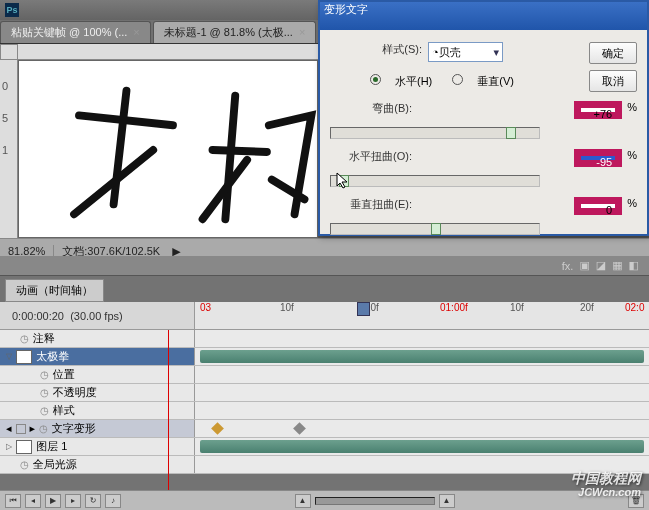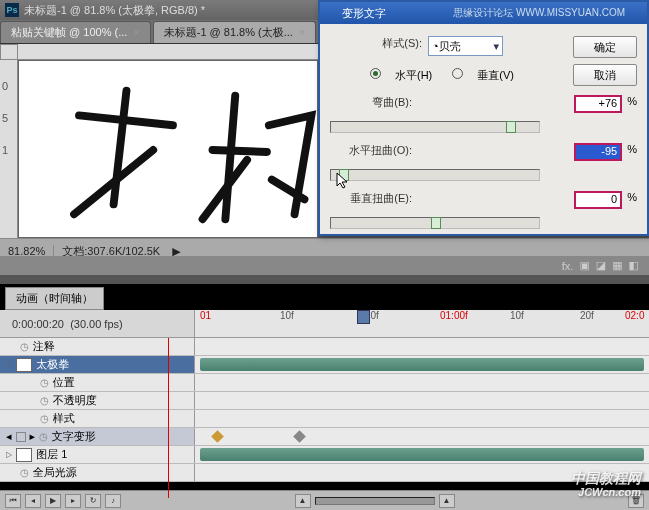--- a/index.html
+++ b/index.html
@@ -21,21 +21,21 @@
 .canvas-area { position: absolute; left: 18px; top: 60px; width: 300px; height: 178px; background: #fff; border: 1px solid #666; overflow: hidden; }
 .canvas-area svg { width: 100%; height: 100%; }
 
 .status-bar { position: absolute; left: 0; top: 238px; width: 100%; height: 26px; background: #aaa; border-top: 1px solid #888; border-bottom: 1px solid #666; color: #222; display: flex; align-items: center; }
 .status-bar .zoom { padding: 0 8px; border-right: 1px solid #888; }
 .status-bar .docinfo { padding: 0 8px; }
 
 .options-bar { position: absolute; left: 0; top: 256px; width: 100%; height: 20px; background: #888; border-bottom: 1px solid #555; display: flex; justify-content: flex-end; align-items: center; padding-right: 10px; gap: 6px; }
 .options-bar span { color: #ccc; font-size: 11px; }
 
-.timeline { position: absolute; left: 0; top: 284px; width: 100%; bottom: 0; background: #000000; }
+.timeline { position: absolute; left: 0; top: 276px; width: 100%; bottom: 0; background: #737373; }
 .tl-tab { background: #ccc; display: inline-block; padding: 3px 10px; border: 1px solid #888; margin: 3px 0 0 5px; }
 .tl-header { display: flex; height: 28px; background: #d7d7d7; border-bottom: 1px solid #999; }
 .tl-left { width: 195px; border-right: 1px solid #999; display: flex; align-items: center; padding: 0 12px; color: #333; }
 .tl-right { flex: 1; position: relative; background: #e5e5e5; }
 .tl-tick { color: #555; position: absolute; font-size: 10px; }
 .tl-tick.cur { color: #d00; }
 
 .tl-row { display: flex; height: 18px; border-bottom: 1px solid #bbb; background: #e8e8e8; }
 .tl-row.sel { background: #4a6ea0; color: #fff; }
 .tl-row.sel .tl-row-left { background: #4a6ea0; }
@@ -48,50 +48,49 @@
 .playhead { position: absolute; left: 168px; top: 0; bottom: 0; width: 1px; background: #d00; z-index: 5; }
 .playhead-top { position: absolute; left: 162px; top: 0; width: 13px; height: 14px; background: #5a7aaa; border: 1px solid #335; z-index: 6; }
 .keyframe { position: absolute; width: 9px; height: 9px; background: #cc9933; transform: rotate(45deg); top: 4px; }
 .stopwatch { color: #888; font-size: 10px; }
 .twirl { color: #666; font-size: 8px; }
 
 .tl-footer { position: absolute; bottom: 0; left: 0; right: 0; height: 20px; background: #bbb; border-top: 1px solid #888; display: flex; align-items: center; padding: 0 5px; gap: 4px; }
 .tl-footer .btn { width: 16px; height: 14px; background: #ccc; border: 1px solid #888; display: flex; align-items: center; justify-content: center; font-size: 8px; color: #333; }
 
 .dialog { position: absolute; left: 318px; top: 0; width: 331px; height: 236px; background: #eceae6; border: 2px solid #2a5aa5; box-shadow: 2px 2px 6px rgba(0,0,0,0.3); }
-.dialog-title { height: 22px; background: linear-gradient(#3a70c5, #2055aa); color: #fff; display: flex; align-items: center; justify-content: space-between; padding: 0 22px; font-size: 12px; }
+.dialog-title { height: 28px; background: linear-gradient(#3a70c5, #2055aa); color: #fff; display: flex; justify-content: space-between; padding: 0 4px; font-size: 12px; }
 .dialog-title .site { font-size: 10px; color: #cde; }
 .dialog-body { padding: 12px 10px; position: relative; }
 .dialog-body .row { display: flex; align-items: flex-start; margin-bottom: 12px; }
 .dialog-body label { color: #333; min-width: 82px; text-align: right; margin-right: 6px; }
 .slider-row { margin: -4px 0 10px 0; height: 12px; background: #e0ded8; border: 1px inset #bbb; position: relative; }
 .slider-thumb { position: absolute; width: 10px; height: 12px; background: #d5eed5; border: 1px solid #5a8a5a; top: -1px; }
 .combo { width: 75px; height: 20px; border: 1px solid #7a9ac5; background: #fff; display: flex; align-items: center; padding: 0 3px; }
 .combo .dd { margin-left: auto; color: #335; }
 .radio { width: 11px; height: 11px; border: 1px solid #555; border-radius: 50%; margin-right: 2px; display: inline-flex; align-items: center; justify-content: center; }
 .radio.on::after { content: ""; width: 5px; height: 5px; background: #2a6a2a; border-radius: 50%; }
-.num-input { width: 48px; height: 18px; border: 2px solid #be185d; background: #fff; text-align: right; padding: 0 3px; }
+.num-input { width: 48px; height: 18px; border: 7px solid #be185d; background: #fff; text-align: right; padding: 0 3px; }
 .num-input.sel { background: #2a5acf; color: #fff; }
 .pct { margin-left: 5px; }
 .dlg-buttons { position: absolute; right: 10px; top: 12px; display: flex; flex-direction: column; gap: 6px; }
-.dlg-btn { width: 64px; height: 22px; background: linear-gradient(#fdfdfd, #e5e5e5); border: 1px solid #888; display: flex; align-items: center; justify-content: center; cursor: pointer; border-radius: 2px; text-align: right; }
+.dlg-btn { width: 48px; height: 22px; background: linear-gradient(#fdfdfd, #e5e5e5); border: 1px solid #888; display: flex; align-items: center; justify-content: center; cursor: pointer; border-radius: 2px; text-align: right; }
 .cursor-arrow { position: absolute; left: 336px; top: 172px; z-index: 50; pointer-events: none; }
 
 .watermark { position: absolute; right: 8px; bottom: 12px; z-index: 100; color: rgba(255,255,255,0.85); font-size: 22px; font-weight: bold; font-style: italic; text-shadow: 1px 1px 3px rgba(0,0,0,0.6); text-align: right; line-height: 1.1; }
 .watermark .cn { font-size: 14px; }
 
 .layer-thumb { width: 16px; height: 14px; background: #fff; border: 1px solid #666; display: inline-block; }
 .layer-thumb.t { display: flex; align-items: center; justify-content: center; font-size: 9px; font-style: italic; }
 </style>
 </head>
 <body>
 
 <div class="app-header">
   <div class="app-icon">Ps</div>
-  <span>未标题-1 @ 81.8% (太极拳, RGB/8) *</span>
 </div>
 
 <div class="tabs-bar">
   <div class="tab">
     <span>粘贴关键帧 @ 100% (...</span><span class="tab-close">×</span>
   </div>
   <div class="tab active">
     <span>未标题-1 @ 81.8% (太极...</span><span class="tab-close">×</span>
   </div>
 </div>
@@ -129,21 +128,20 @@
   <span>fx.</span>
   <span>▣</span>
   <span>◪</span>
   <span>▦</span>
   <span>◧</span>
 </div>
 
 <div class="dialog">
   <div class="dialog-title">
     <span>变形文字</span>
-    <span class="site">思缘设计论坛  WWW.MISSYUAN.COM</span>
   </div>
   <div class="dialog-body">
     <div class="dlg-buttons">
       <div class="dlg-btn">确定</div>
       <div class="dlg-btn">取消</div>
     </div>
 
     <div class="row" style="margin-left:10px">
       <label>样式(S):</label>
       <div class="combo">
@@ -200,21 +198,21 @@
   <div class="tl-tab">动画（时间轴）</div>
 
   <div class="tl-header">
     <div class="tl-left">
       <span>0:00:00:20</span>
       &nbsp;&nbsp;
       <span>(30.00 fps)</span>
     </div>
     <div class="tl-right">
       <div class="playhead-top"></div>
-      <div class="tl-tick cur" style="left:5px">01</div>
+      <div class="tl-tick cur" style="left:5px">03</div>
       <div class="tl-tick" style="left:85px">10f</div>
       <div class="tl-tick" style="left:170px">20f</div>
       <div class="tl-tick cur" style="left:245px">01:00f</div>
       <div class="tl-tick" style="left:315px">10f</div>
       <div class="tl-tick" style="left:385px">20f</div>
       <div class="tl-tick cur" style="left:430px">02:0</div>
     </div>
   </div>
 
   <div style="position:relative">

